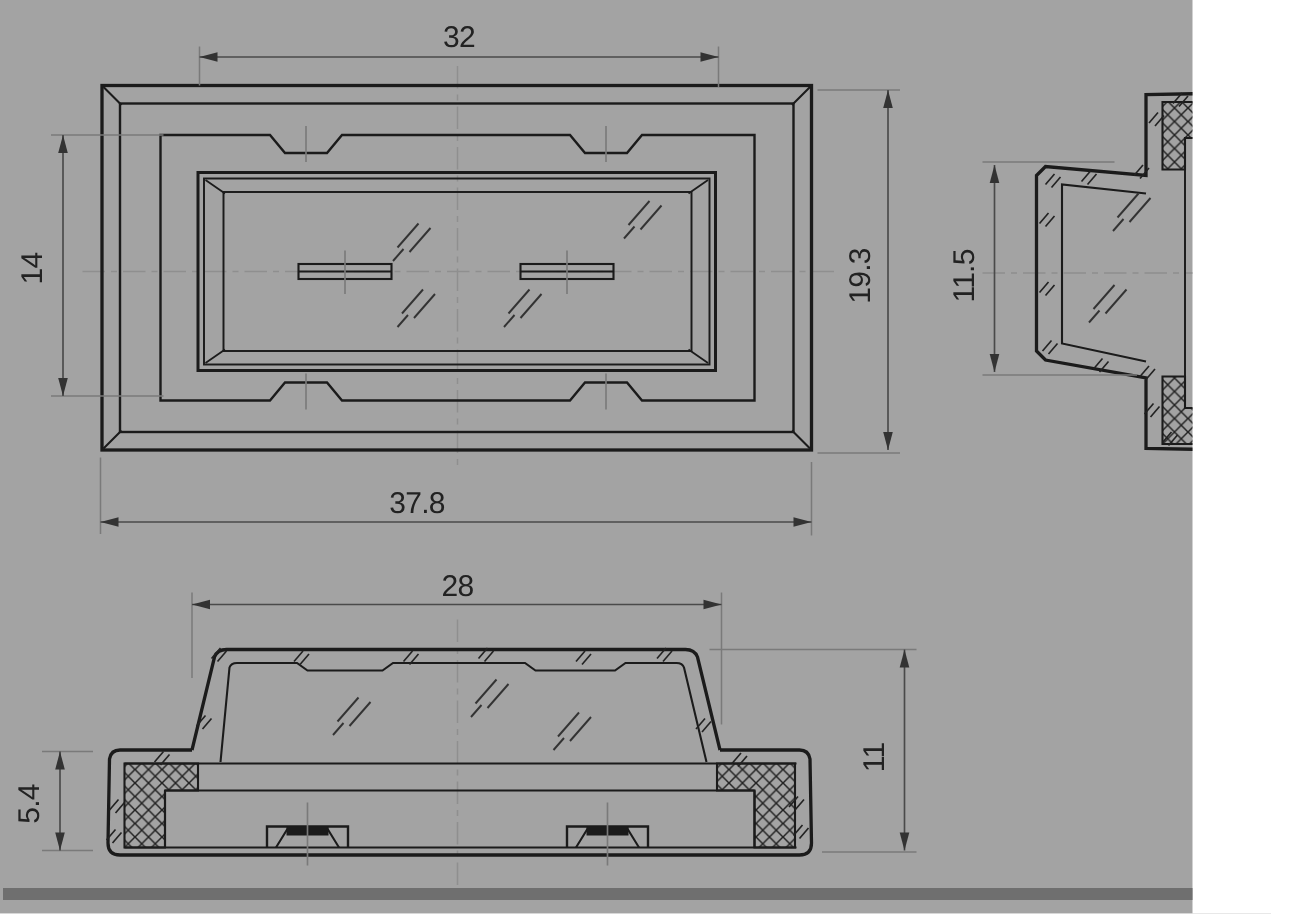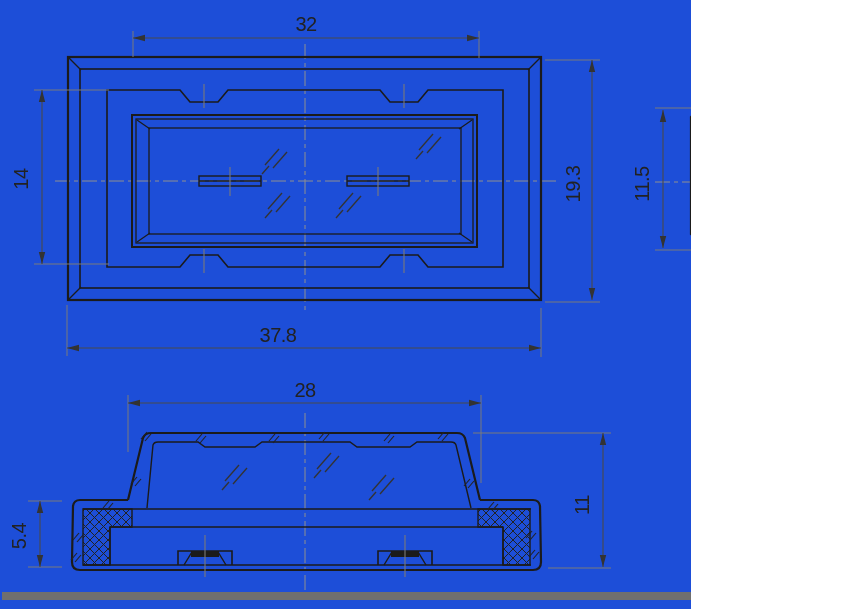--- a/index.html
+++ b/index.html
@@ -1,16 +1,16 @@
 <!DOCTYPE html>
 <html><head>
 <meta charset="utf-8">
 <style>
   html,body{margin:0;padding:0;background:#fff;}
-  #stage{position:relative;width:691px;height:609px;background:#1d4ed8;overflow:hidden;
+  #stage{position:relative;width:795px;height:609px;background:#a3a3a3;overflow:hidden;
          font-family:"Liberation Sans",sans-serif;text-align:right;}
   svg{position:absolute;left:0;top:0;}
   .dimtext{font-family:"Liberation Sans",sans-serif;font-size:20px;fill:#222;letter-spacing:-0.5px;}
 </style>
 </head>
 <body>
 
 <div id="stage">
 <svg width="865" height="609" viewBox="0 0 865 609">
   <defs>

